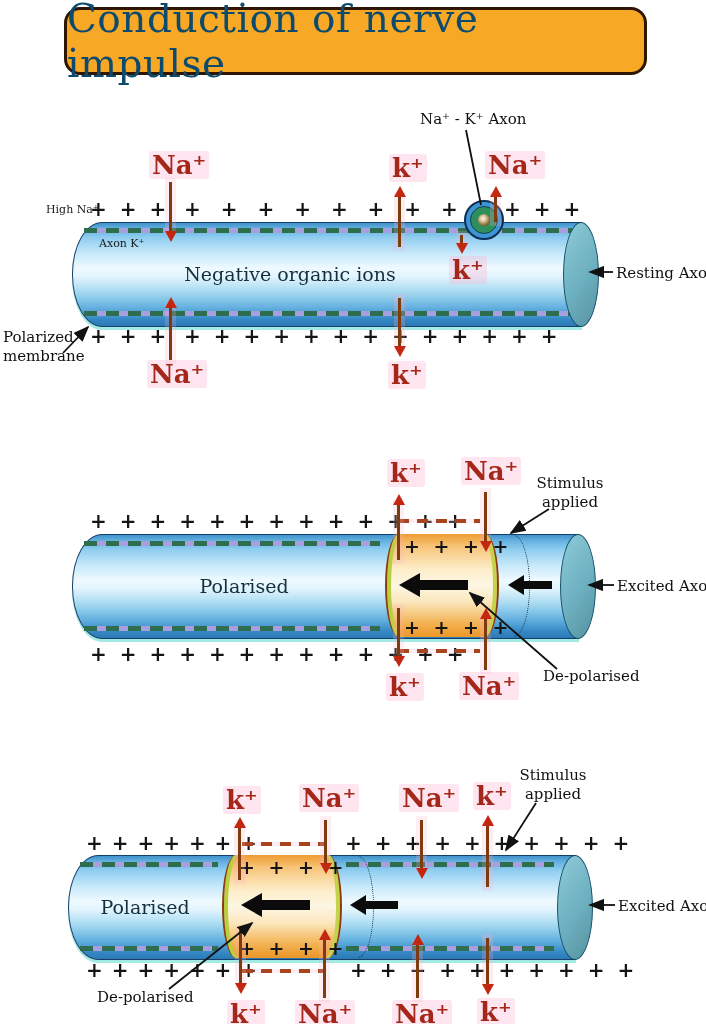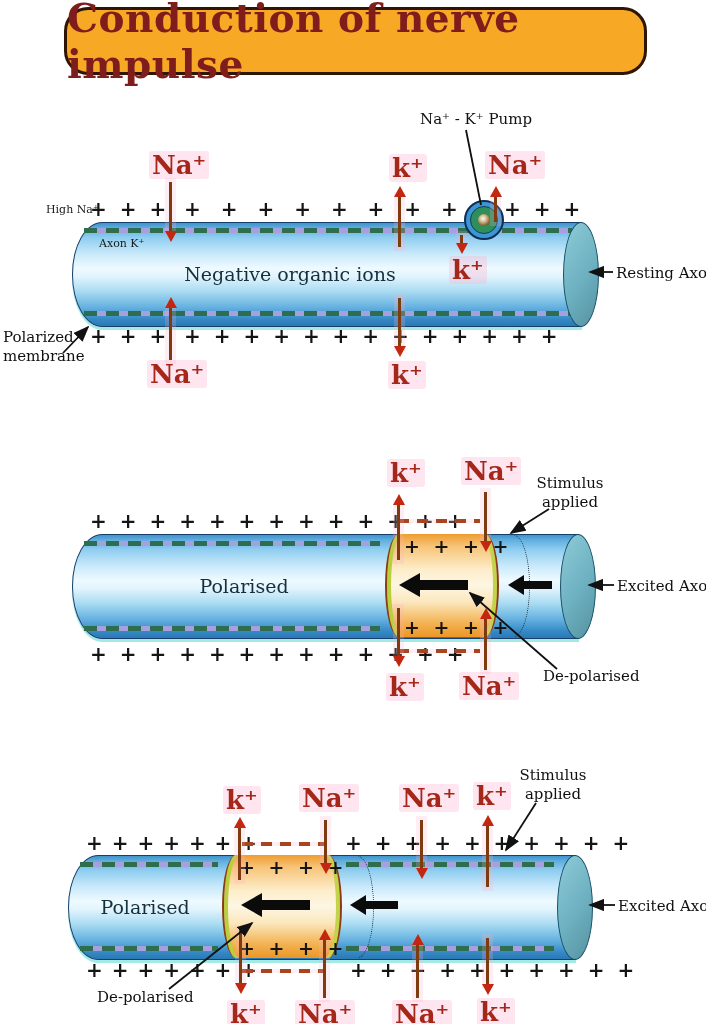--- a/index.html
+++ b/index.html
@@ -1,22 +1,22 @@
 <!DOCTYPE html>
 <html><head>
 <meta charset="utf-8">
 <style>
   html,body{margin:0;padding:0;background:#fff}
   #stage{position:relative;width:706px;height:1024px;background:#ffffff;overflow:hidden;
          font-family:"DejaVu Serif","Liberation Serif",serif}
   .abs{position:absolute}
   
   #title{left:64px;top:7px;width:577px;height:62px;background:#f7a825;border:3.5px solid #2f1503;
-         border-radius:24px;display:flex;align-items:center;justify-content:center;
-         font-size:39px;font-weight:bold;color:#7f1d1d;letter-spacing:.5px}
+         border-radius:16px;display:flex;align-items:center;justify-content:center;
+         font-size:39px;font-weight:normal;color:#0c4a6e;letter-spacing:.5px}
   
   .cyl{height:103px;border:1.6px solid #16406b;border-radius:30px 0 0 30px/52px 0 0 52px;
        background:linear-gradient(180deg,#3f93cc 0%,#62aede 5%,#8ecdf0 14%,#c9e9fa 30%,#eefaff 44%,
                   #e2f4fd 52%,#aadcf2 66%,#64b1e0 82%,#3487c4 94%,#2b79b4 100%);
        box-shadow:0 3px 0 rgba(72,214,202,.5)}
   .cap{width:34px;height:103px;border-radius:50%;border:1.6px solid #155068;
        background:linear-gradient(125deg,#8ecbd8 0%,#6db0c0 55%,#55919f 100%)}
   .dashrow{height:5px;background:repeating-linear-gradient(90deg,#2e6e4e 0 13px,#a89fe0 13px 22px)}
   .reddash{height:4px;background:repeating-linear-gradient(90deg,#a8441f 0 11px,rgba(255,190,210,.25) 11px 19px)}
   .orange{height:103px;border-radius:14px/52px;border-left:2px solid #8a3c12;border-right:2px solid #8a3c12;
@@ -75,21 +75,21 @@
   <div class="abs tiny" style="left:46px;top:203px">High Na⁺</div>
   <div class="abs tiny" style="left:99px;top:237px">Axon K⁺</div>
   <div class="abs lbl" style="left:3px;top:328px">
     <div>Polarized</div>
     <div>membrane</div>
   </div>
 
   <div class="abs big" style="left:180px;top:263px;width:220px">Negative organic ions</div>
   <div class="abs lbl" style="left:616px;top:264px">Resting Axon</div>
 
-  <div class="abs lbl" style="left:420px;top:110px">Na⁺ - K⁺ Pump</div>
+  <div class="abs lbl" style="left:420px;top:110px">Na⁺ - K⁺ Axon</div>
   <div class="abs pump-o" style="left:464px;top:200px">
     <div class="pump-g">
       <div class="pump-c"></div>
     </div>
   </div>
 
   <div class="abs ion" style="left:149px;top:151px">Na⁺</div>
   <div class="abs arr down" style="left:169px;top:182px;height:50px"></div>
   <div class="abs ion" style="left:389px;top:154px">k⁺</div>
   <div class="abs arr up" style="left:398px;top:196px;height:51px"></div>

